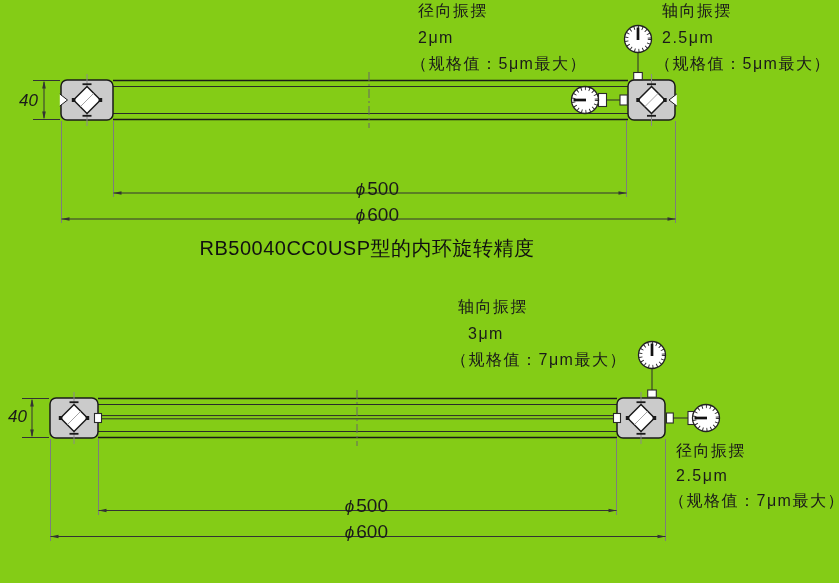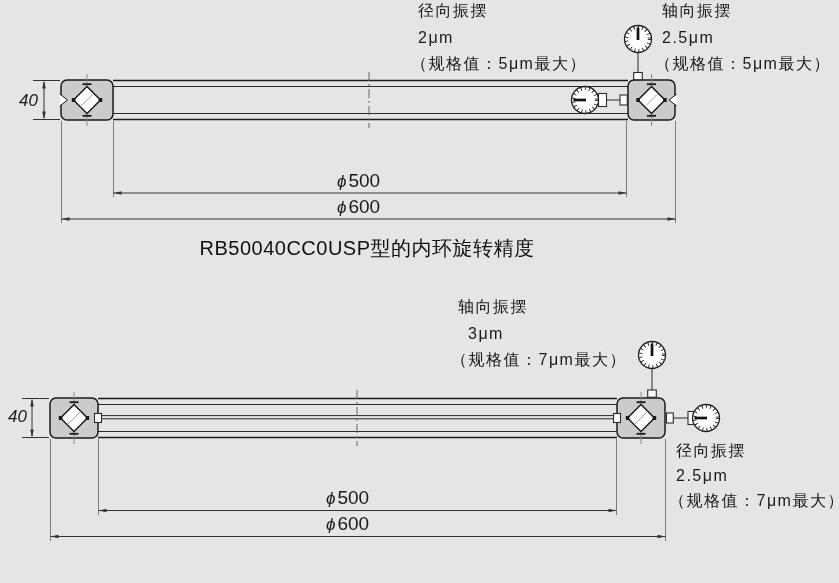--- a/index.html
+++ b/index.html
@@ -1,34 +1,34 @@
 <!DOCTYPE html>
 <html><head>
 <meta charset="utf-8">
 <style>
   html,body{margin:0;padding:0;background:#fff;}
   #stage{
-    position:relative;width:839px;height:583px;background:#e5e5e5;
+    position:relative;width:839px;height:583px;background:#84cc16;
     font-family:"Liberation Sans","DejaVu Sans",sans-serif;overflow:hidden;
   }
   svg{position:absolute;left:0;top:0;}
   .lnB{stroke:#1a1a1a;stroke-width:1.4;}
   .lnT{stroke:#2a2a2a;stroke-width:1;}
   .lnD{stroke:#333;stroke-width:1;}
   .lnE{stroke:#7d7d7d;stroke-width:1;}
   .cl{stroke:#666;stroke-width:1;stroke-dasharray:9 3 2 3;}
   .sq{fill:#cbcbcb;stroke:#1a1a1a;stroke-width:1.5;}
   .blk{fill:#ffffff;stroke:#2a2a2a;stroke-width:1.1;}
   .ar{fill:#333;}
   .txt{
     position:absolute;font-size:16px;letter-spacing:1.5px;color:#1a1a1a;
     white-space:nowrap;line-height:1.2;
   }
   .dimtxt{position:absolute;font-size:17px;color:#1a1a1a;white-space:nowrap;font-style:italic;}
-  .phidim{position:absolute;font-size:19px;color:#1a1a1a;text-align:left;white-space:nowrap;}
+  .phidim{position:absolute;font-size:19px;color:#1a1a1a;text-align:right;white-space:nowrap;margin-top:8px;}
   .phi{font-style:italic;font-size:17px;margin-right:2px;}
   .caption{
     position:absolute;font-size:20px;color:#111;text-align:center;
     white-space:nowrap;letter-spacing:0.5px;
   }
 </style>
 </head>
 <body>
 
 <div id="stage">

